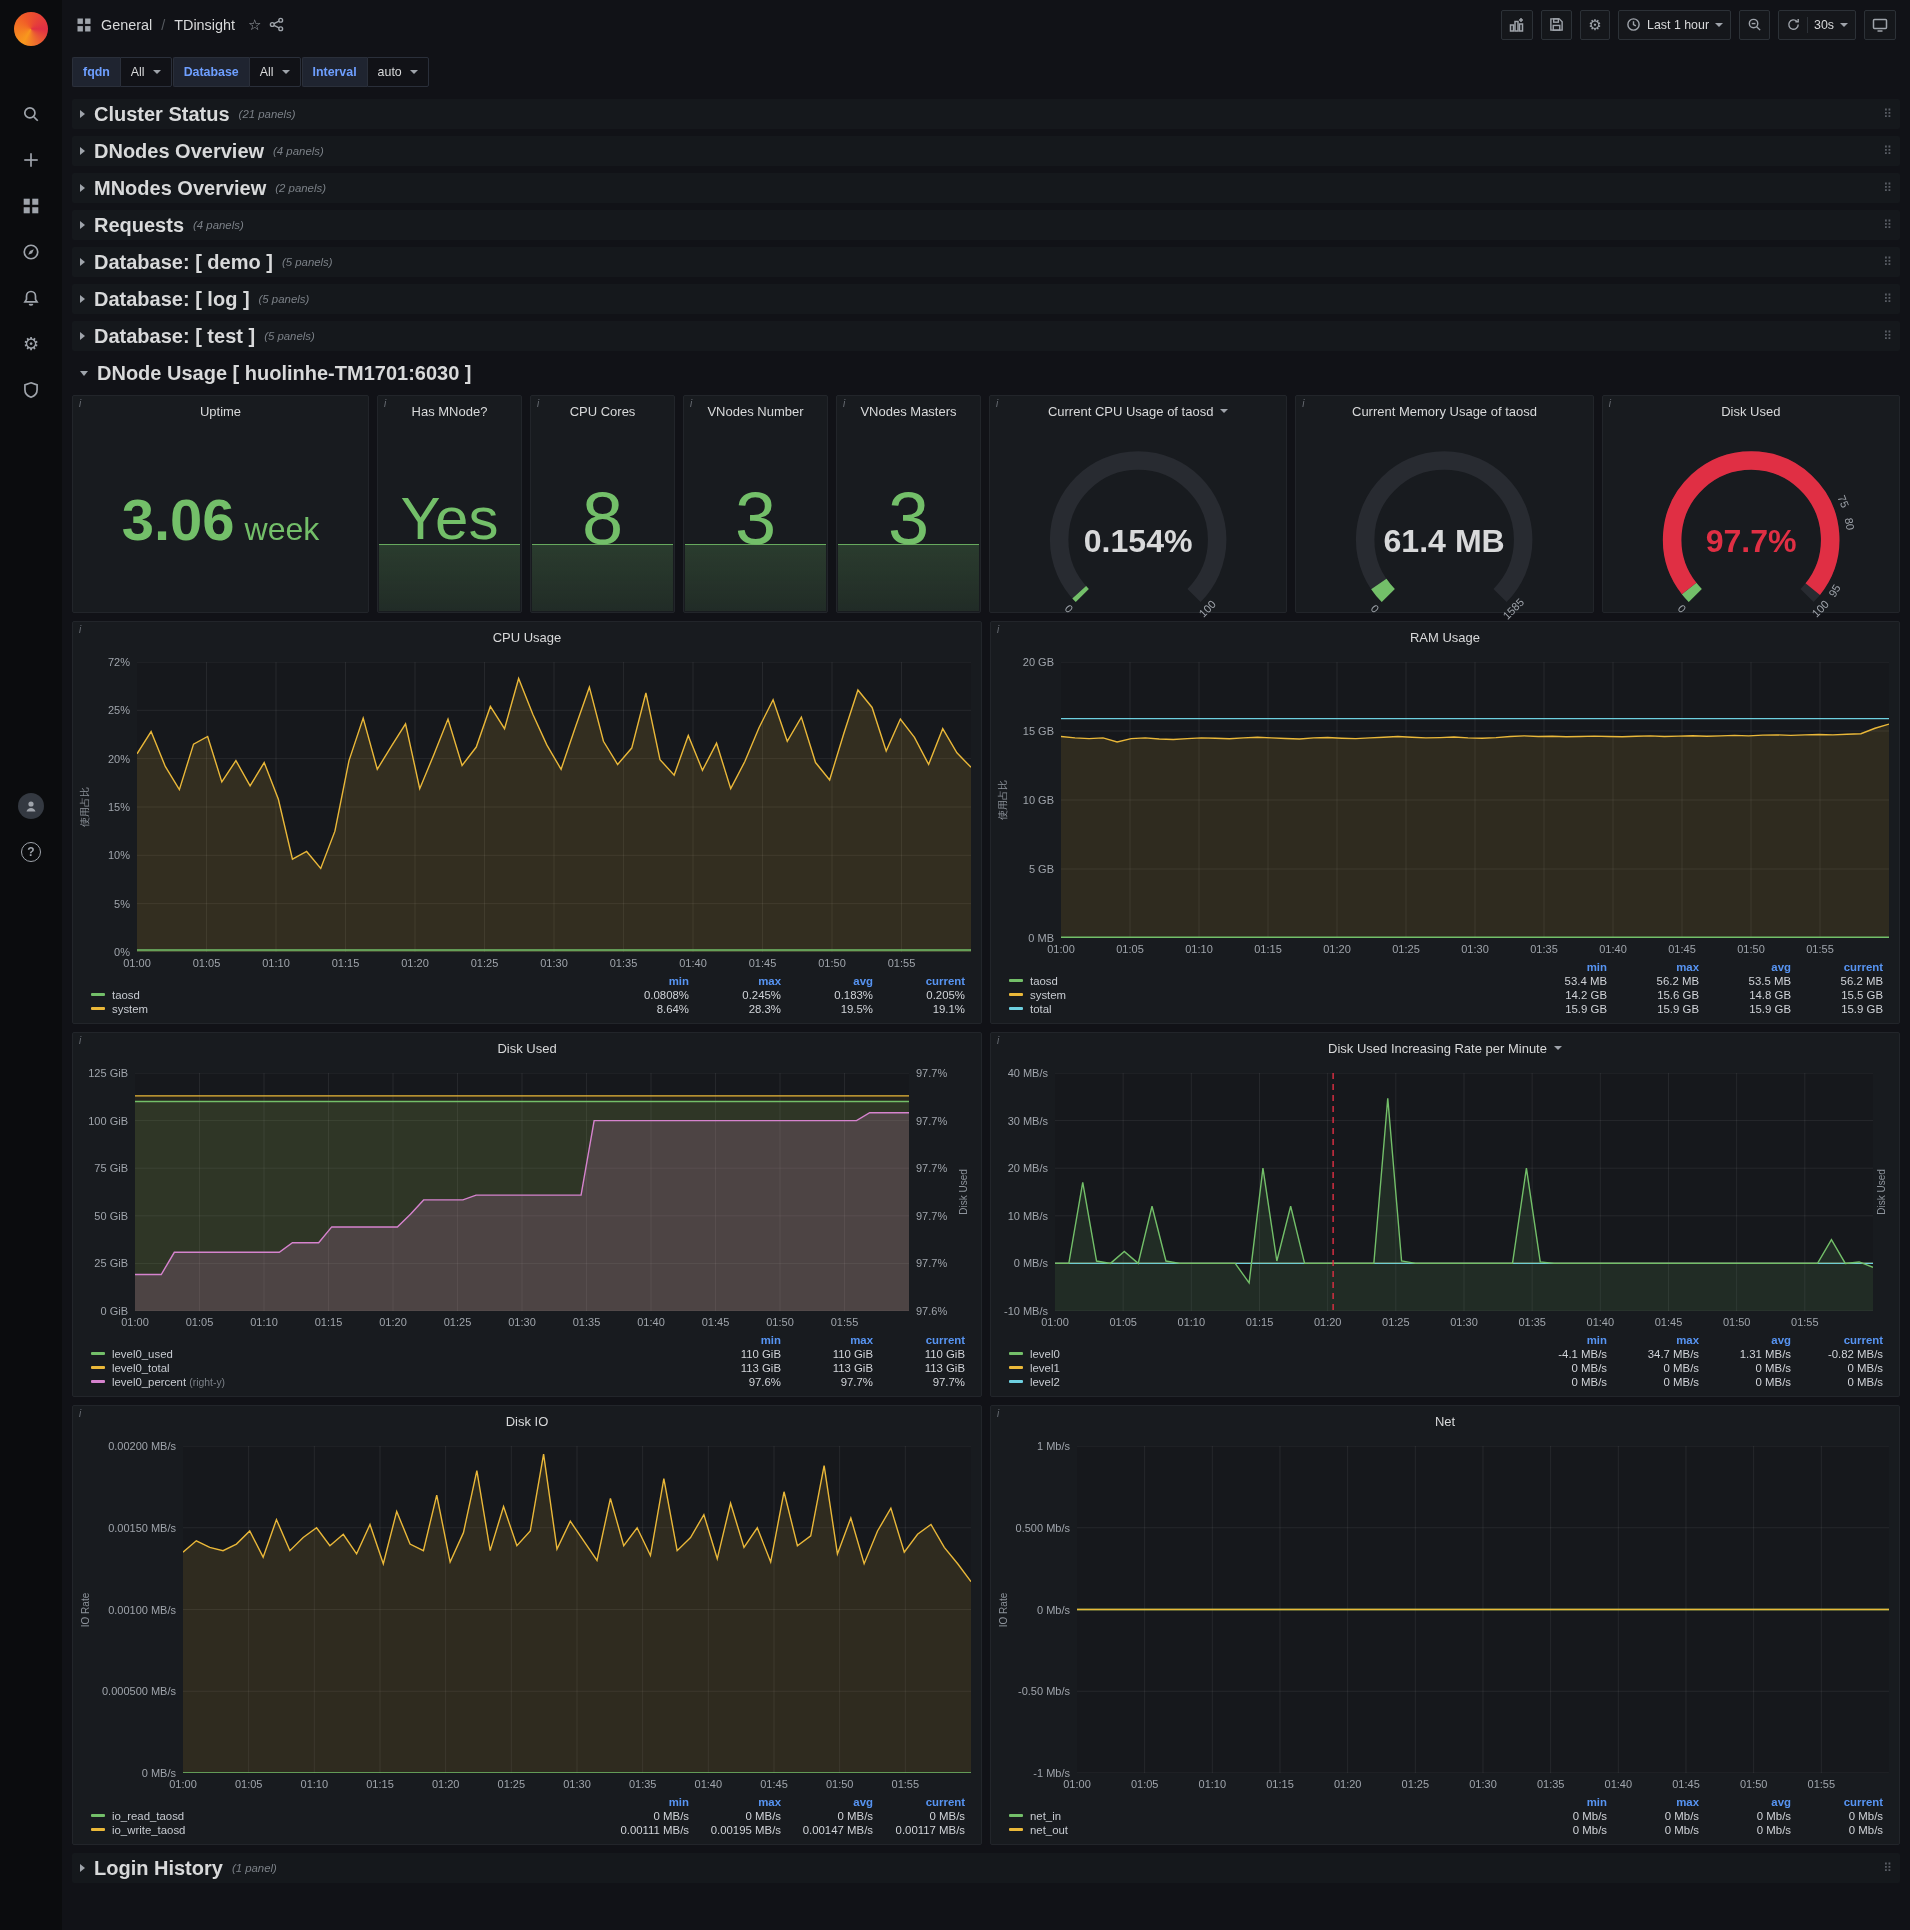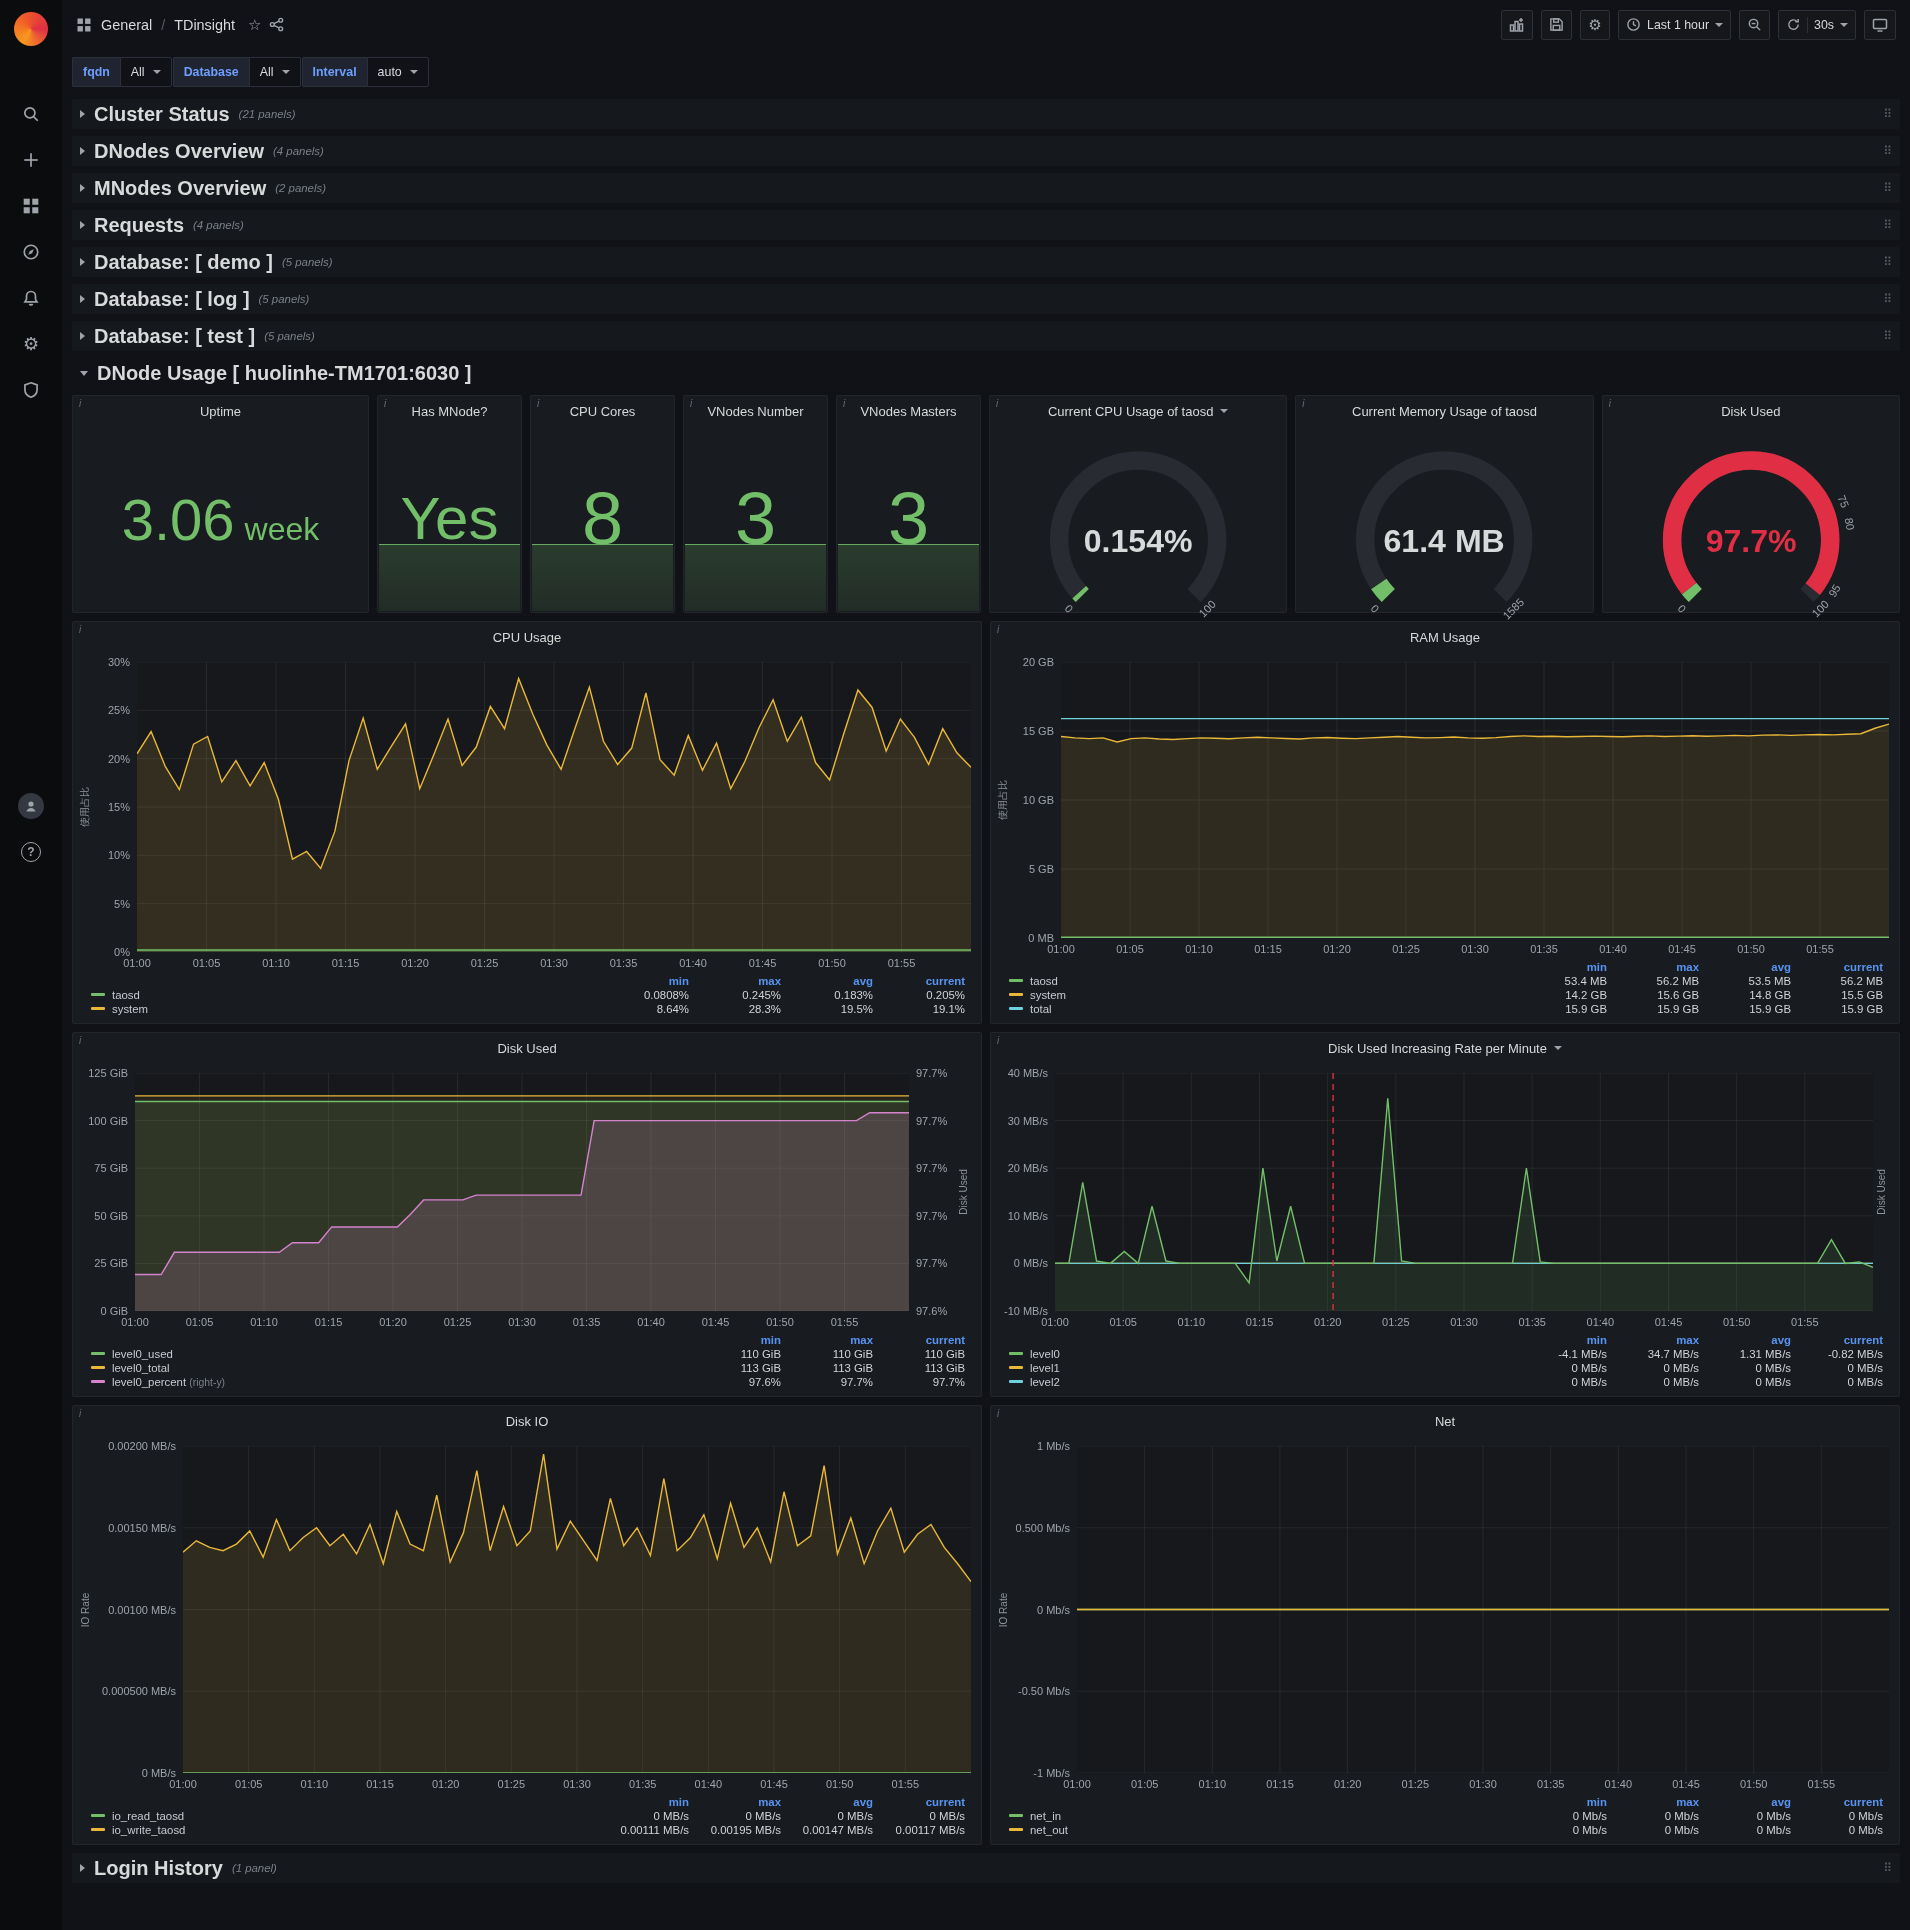--- a/index.html
+++ b/index.html
@@ -62,21 +62,21 @@
     font-size:13px;color:#d8d9da;cursor:pointer}
   .info-corner{position:absolute;top:2px;left:6px;font-size:10px;font-style:italic;color:#6a6e75;cursor:pointer}
 
   .stats-grid{display:grid;grid-template-columns:297px 145px 145px 145px 145px 1fr 1fr 1fr;gap:8px;
     height:218px;margin-bottom:8px}
   .stat-body{flex:1;position:relative;display:flex;align-items:center;justify-content:center;overflow:hidden}
   .stat-value{color:#73bf69;font-weight:500;line-height:1;z-index:2}
   .stat-value.big-num{font-size:74px}
   .stat-value.yes{font-size:60px}
   .uptime-wrap{display:flex;align-items:baseline;gap:10px;z-index:2}
-  .uptime-val{font-size:58px;color:#73bf69;font-weight:400}
+  .uptime-val{font-size:58px;color:#73bf69;font-weight:700}
   .uptime-unit{font-size:32px;color:#73bf69;font-weight:500}
   .sparkline{position:absolute;left:1px;right:1px;bottom:1px;height:36%;z-index:1;
     background:linear-gradient(rgba(115,191,105,.20),rgba(115,191,105,.10));
     border-top:1px solid rgba(115,191,105,.85)}
   .gauge-body{flex:1;position:relative}
   .gauge-body svg{width:100%;height:100%}
   .glab{fill:#9fa4ab;font-size:9px}
   .gval{font-weight:600;font-size:26px}
 
   .charts-grid{display:grid;grid-template-columns:1fr 1fr;gap:8px;margin-bottom:8px}
@@ -423,21 +423,21 @@
     <section class="panel">
       <span class="info-corner">i</span>
       <div class="panel-header">
           <span>CPU Usage</span>
         </div>
       <div class="chart-region">
         <div class="ylabel left">
             <span>使用占比</span>
           </div>
         <div class="yticks left" style="width:44px">
-            <span class="tick" style="top: 0%;">30%</span>
+            <span class="tick" style="top: 0%;">72%</span>
             <span class="tick" style="top: 16.6667%;">25%</span>
             <span class="tick" style="top: 33.3333%; margin-left: 21px;">20%</span>
             <span class="tick" style="top: 50%;">15%</span>
             <span class="tick" style="top: 66.6667%;">10%</span>
             <span class="tick" style="top: 83.3333%;">5%</span>
             <span class="tick" style="top: 100%;">0%</span>
           </div>
         <svg class="plot" viewBox="0 0 1000 400" preserveAspectRatio="none">
             <line class="gl" x1="0" x2="1000" y1="0" y2="0"></line>
             <line class="gl" x1="0" x2="1000" y1="66.66666666666666" y2="66.66666666666666"></line>

